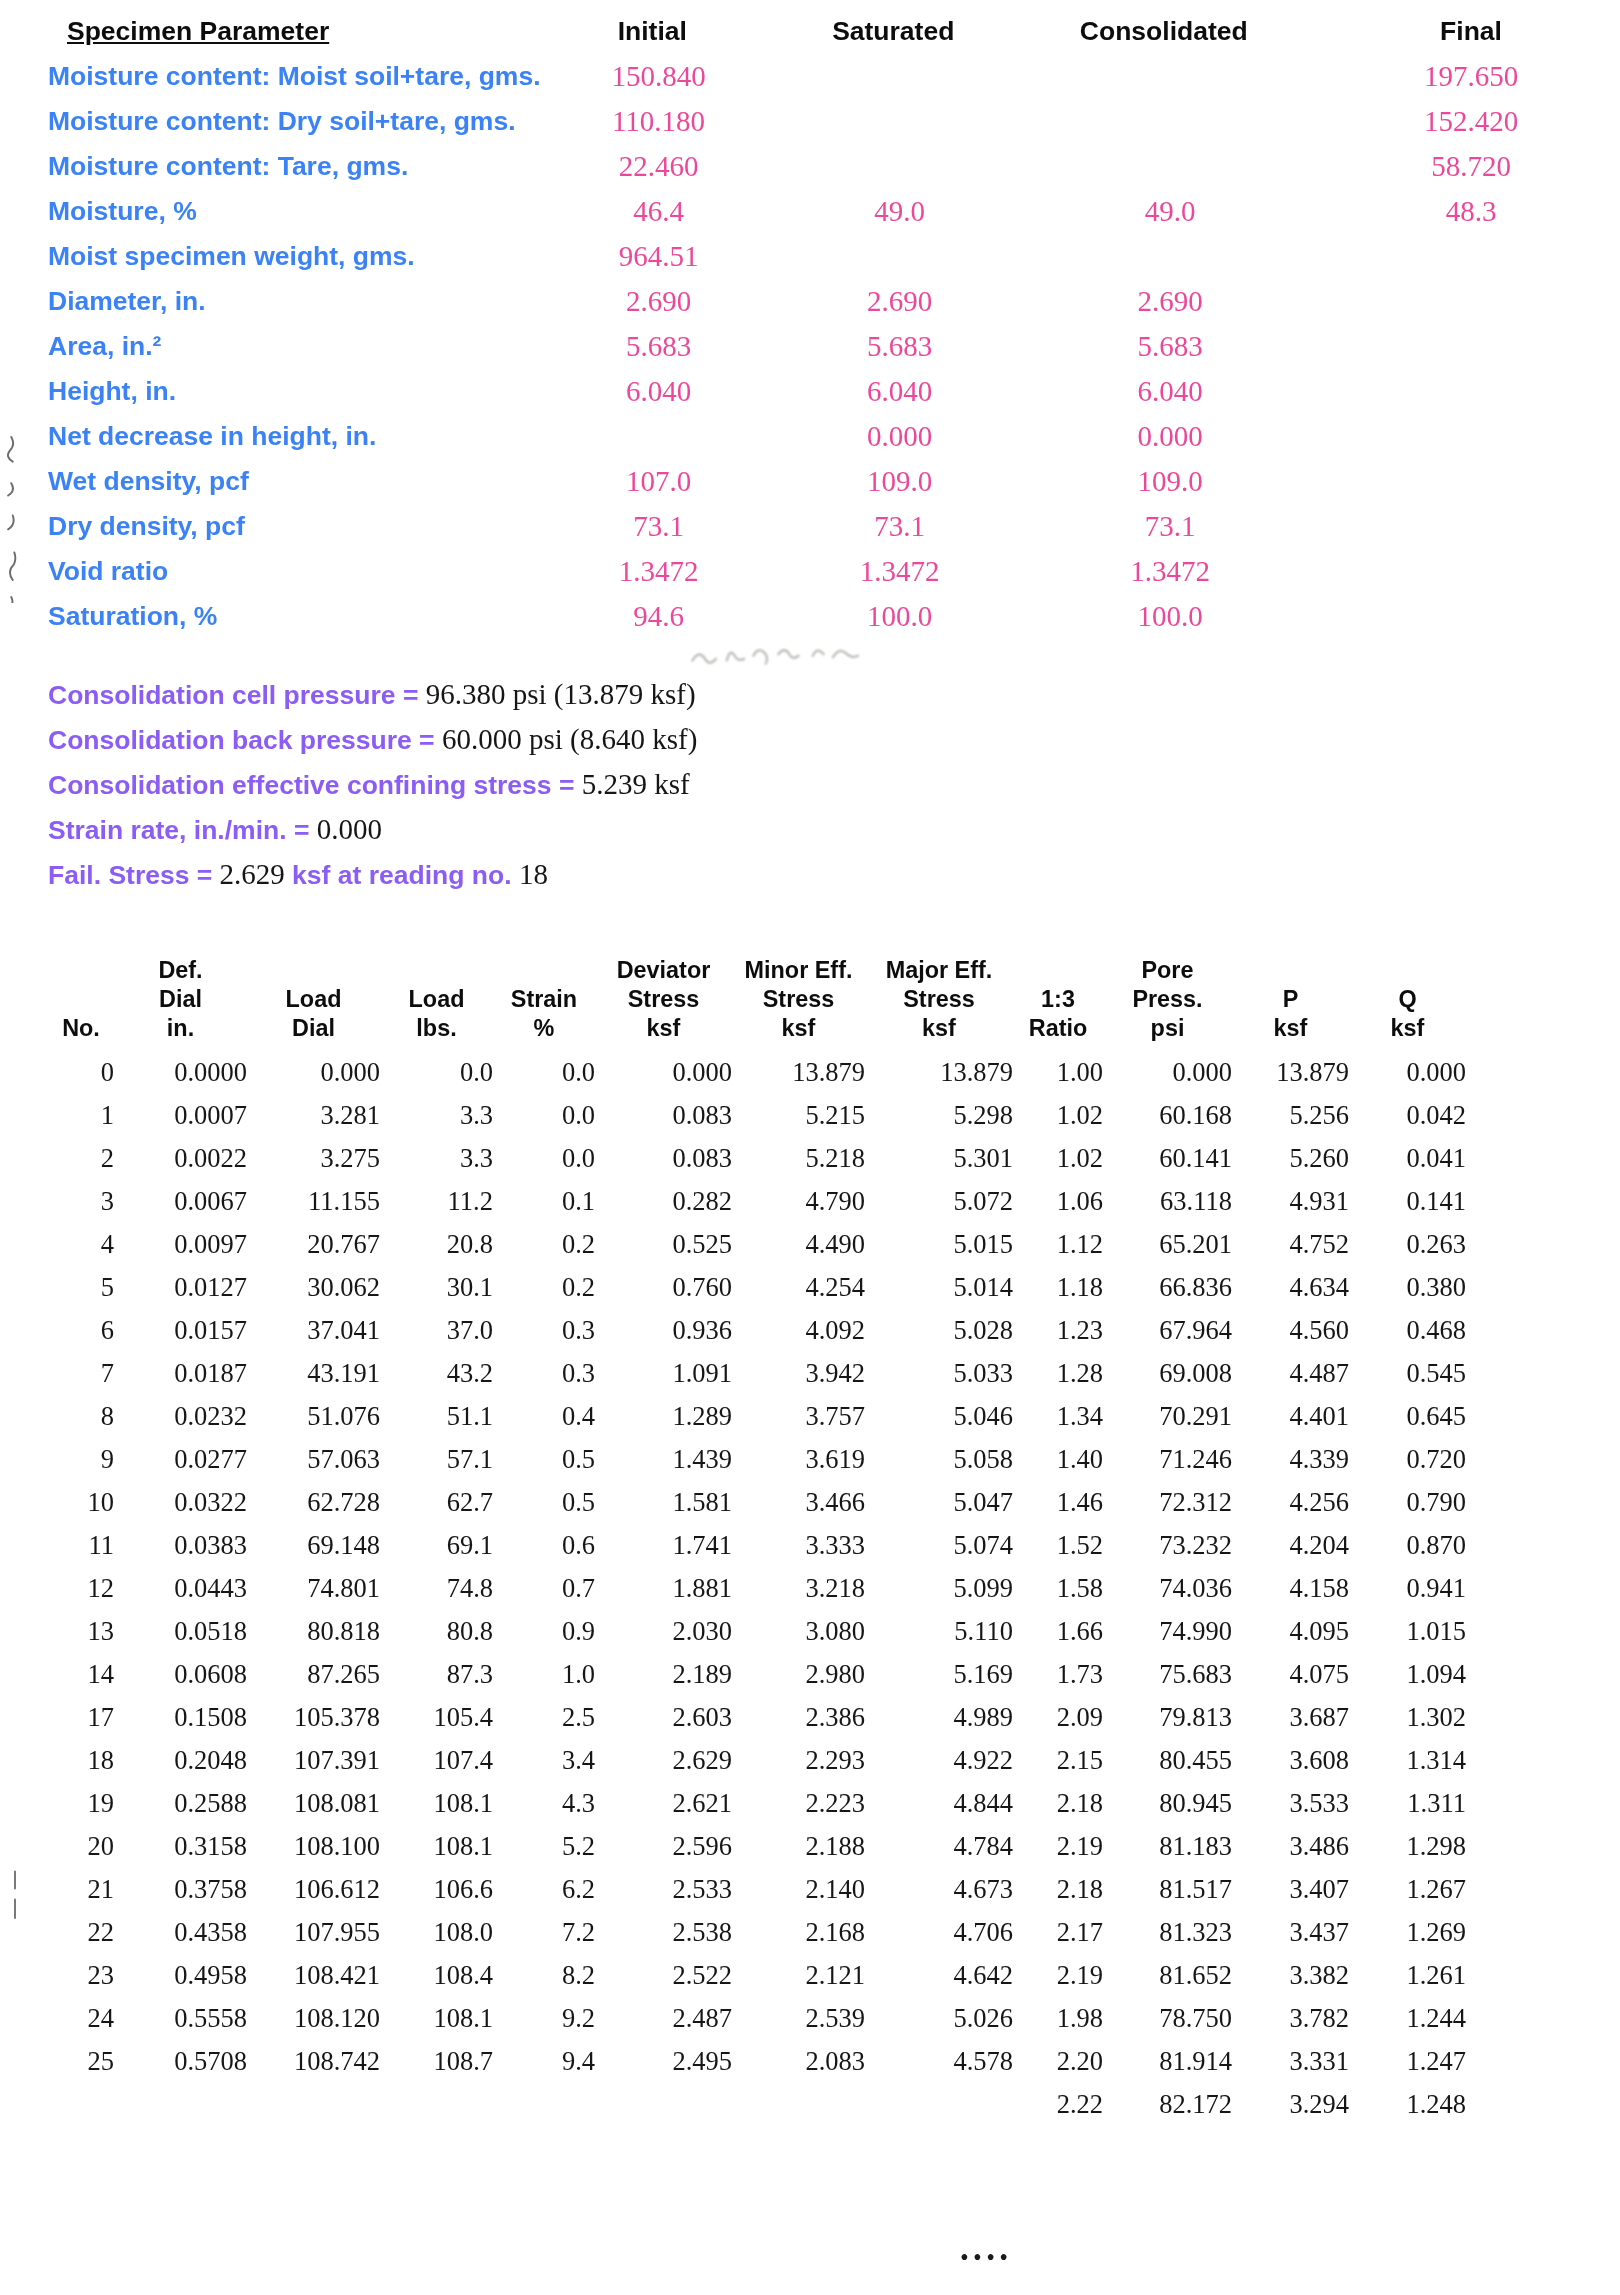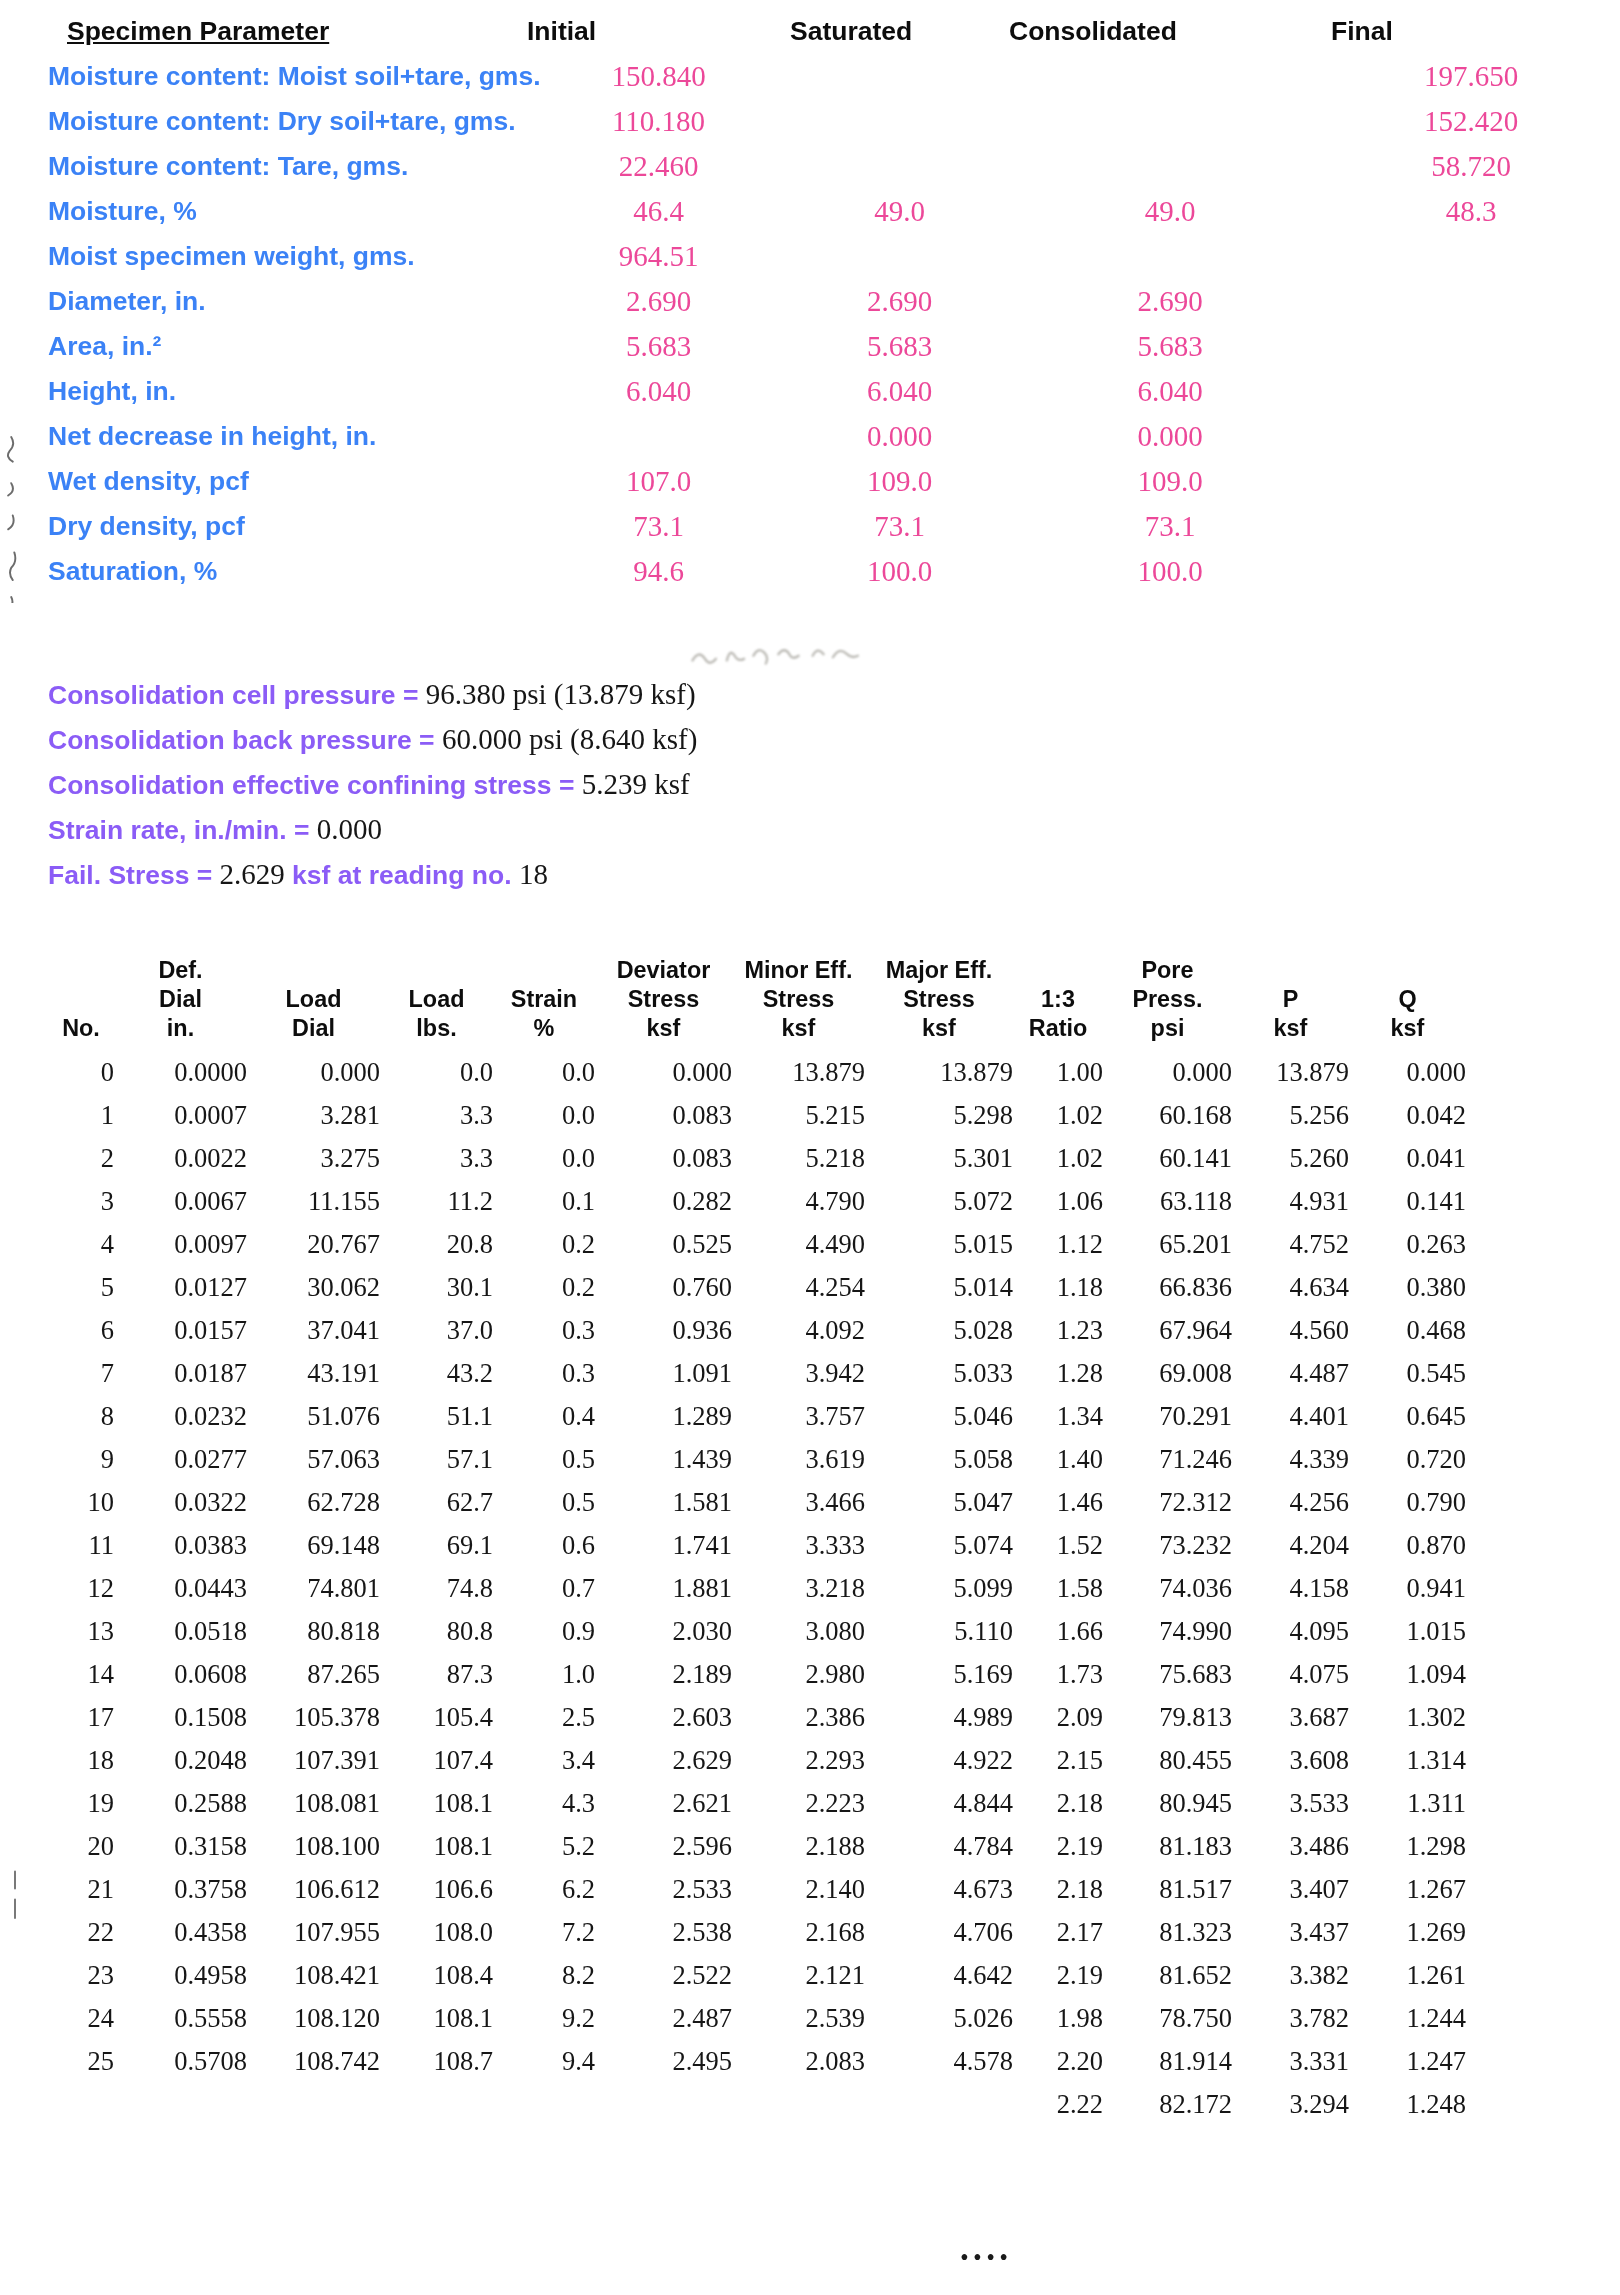--- a/index.html
+++ b/index.html
@@ -19,21 +19,21 @@
   .spec-table col.c-param { width:479px; }
   .spec-table col.c-init  { width:263px; }
   .spec-table col.c-sat   { width:219px; }
   .spec-table col.c-cons  { width:322px; }
   .spec-table col.c-final { width:280px; }
   .spec-table th, .spec-table td {
     height:45px; padding:0; vertical-align:middle; white-space:nowrap; overflow:visible;
   }
   .spec-table thead th {
     font:700 26.5px "Liberation Sans","DejaVu Sans",sans-serif;
-    text-align:left; padding-right:12.5px; color:#0d0d0d;
+    text-align:center; padding-right:12.5px; color:#0d0d0d;
   }
   .spec-table thead th.h-param { text-align:left; padding-left:19px; padding-right:0;text-decoration:underline; }
   .spec-table thead th.h-final { padding-right:0; }
   .spec-table td.lbl {
     font:700 26.5px "Liberation Sans","DejaVu Sans",sans-serif;
     text-align:left; color:#3b82f6;
   }
   .spec-table td.val {
     font:400 29px "Liberation Serif","DejaVu Serif",serif;
     text-align:center; color:#ec4899;
@@ -173,20 +173,27 @@
           <td class="val"></td>
         </tr>
         <tr>
           <td class="lbl">Dry density, pcf</td>
           <td class="val">73.1</td>
           <td class="val">73.1</td>
           <td class="val">73.1</td>
           <td class="val"></td>
         </tr>
         <tr>
+          <td class="lbl">Void ratio</td>
+          <td class="val">1.3472</td>
+          <td class="val">1.3472</td>
+          <td class="val">1.3472</td>
+          <td class="val"></td>
+        </tr>
+        <tr>
           <td class="lbl">Saturation, %</td>
           <td class="val">94.6</td>
           <td class="val">100.0</td>
           <td class="val">100.0</td>
           <td class="val"></td>
         </tr>
       </tbody>
   </table>
 
   <svg class="smudge" width="219" height="39" viewBox="0 0 280 50">

